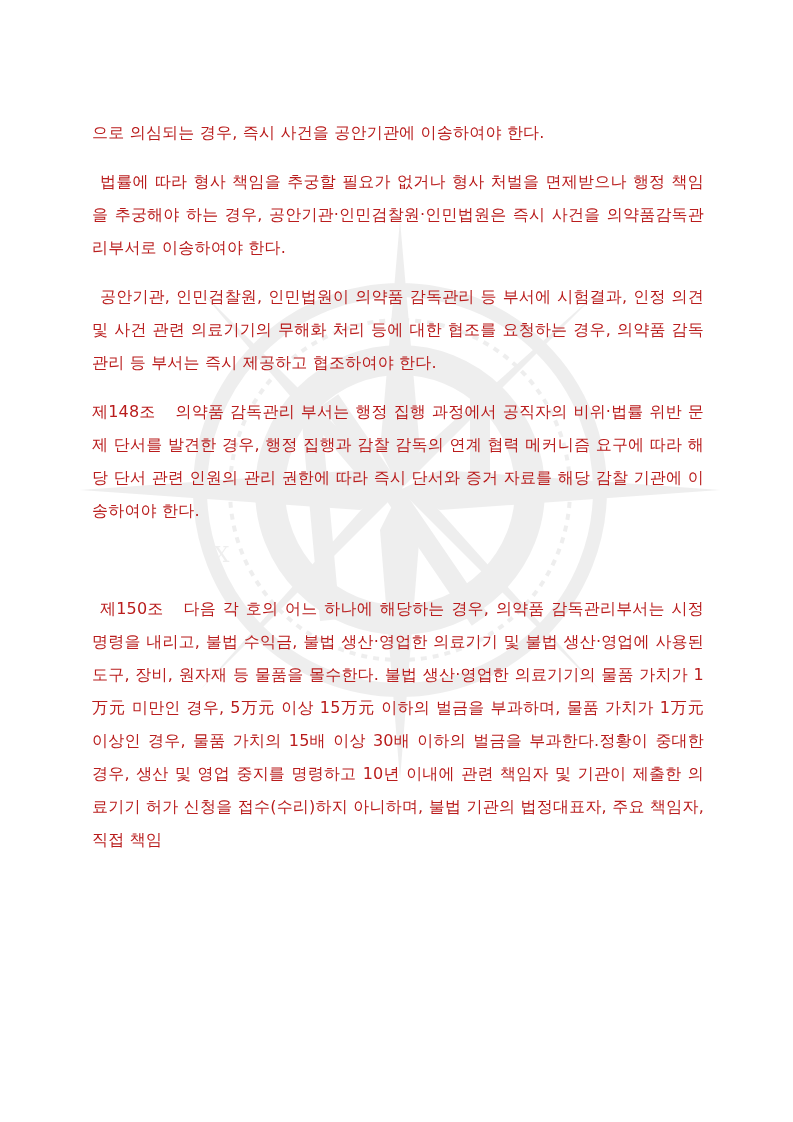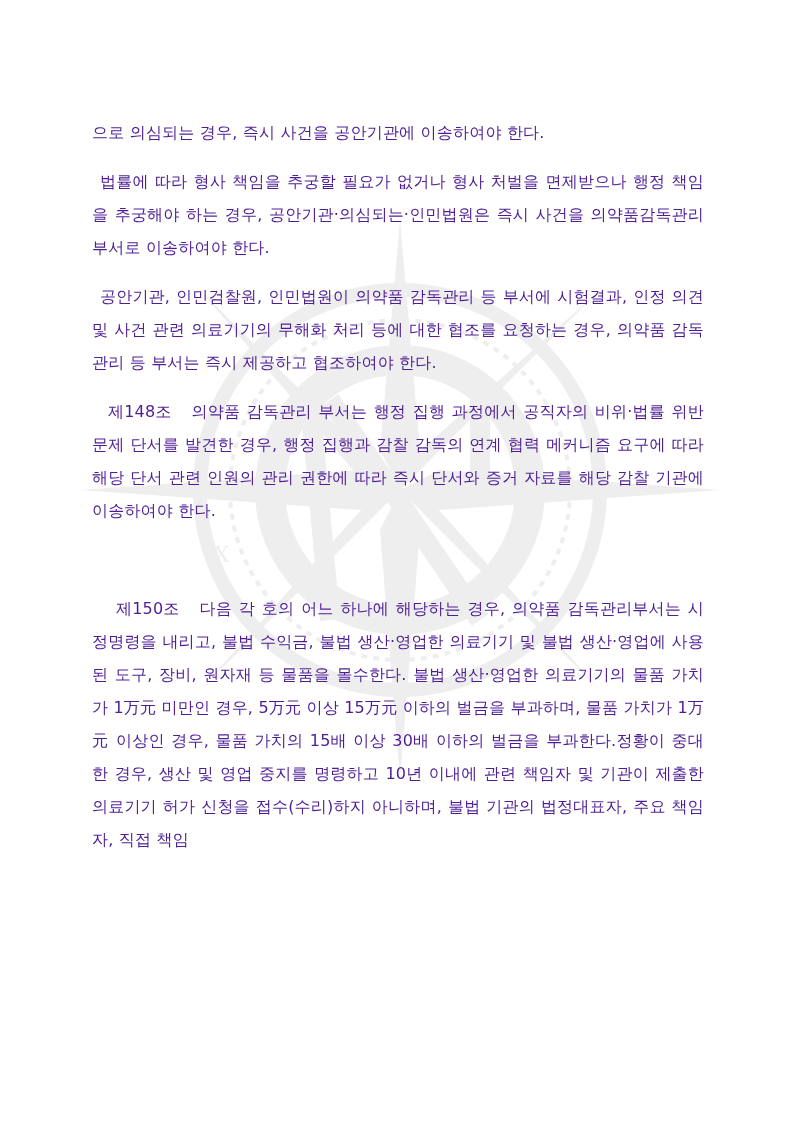--- a/index.html
+++ b/index.html
@@ -8,27 +8,27 @@
       position: absolute; left: 0; top: 0; width: 793px; height: 1122px;
       background: #ffffff;
     }
     .watermark {
       position: absolute; left: 80px; top: 200px; width: 640px; height: 580px;
       opacity: 0.13; pointer-events: none;
     }
     .content {
       position: absolute; left: 92px; top: 116px; width: 612px;
       font-family: "DejaVu Sans", sans-serif;
-      font-size: 16px; color: #4c1d95;
+      font-size: 16px; color: #b91c1c;
       line-height: 33px; letter-spacing: 0.2px;
     }
     .para { margin: 0 0 16px 0; text-align: justify; }
     .indent { text-indent: 8px; }
     .blank { height: 49px; }
-    .article-no { margin-right: 20px; margin-left: 16px; }
+    .article-no { margin-right: 20px; }
   </style>
 </head>
 <body>
 
 <div class="page">
 
   <svg class="watermark" viewBox="0 0 640 580">
     <g fill="#808080" stroke="none">
       <polygon points="320,20 340,250 320,290 300,250"></polygon>
       <polygon points="320,580 340,330 320,290 300,330"></polygon>
@@ -42,21 +42,21 @@
     <circle cx="320" cy="290" r="200" fill="none" stroke="#808080" stroke-width="14"></circle>
     <circle cx="320" cy="290" r="170" fill="none" stroke="#808080" stroke-width="4" stroke-dasharray="6 6"></circle>
     <circle cx="320" cy="290" r="130" fill="none" stroke="#808080" stroke-width="30"></circle>
     <path d="M230 200 L250 420 M250 200 L400 420 M400 180 L400 300" stroke="#808080" stroke-width="20" fill="none"></path>
     <text x="125" y="362" font-family="DejaVu Serif, serif" font-size="22" fill="#808080">IX</text>
     <text x="312" y="482" font-family="DejaVu Serif, serif" font-size="22" fill="#808080">S</text>
   </svg>
 
   <div class="content">
     <p class="para">으로 의심되는 경우, 즉시 사건을 공안기관에 이송하여야 한다.</p>
-    <p class="para indent">법률에 따라 형사 책임을 추궁할 필요가 없거나 형사 처벌을 면제받으나 행정 책임을 추궁해야 하는 경우, 공안기관·의심되는·인민법원은 즉시 사건을 의약품감독관리부서로 이송하여야 한다.</p>
+    <p class="para indent">법률에 따라 형사 책임을 추궁할 필요가 없거나 형사 처벌을 면제받으나 행정 책임을 추궁해야 하는 경우, 공안기관·인민검찰원·인민법원은 즉시 사건을 의약품감독관리부서로 이송하여야 한다.</p>
     <p class="para indent">공안기관, 인민검찰원, 인민법원이 의약품 감독관리 등 부서에 시험결과, 인정 의견 및 사건 관련 의료기기의 무해화 처리 등에 대한 협조를 요청하는 경우, 의약품 감독관리 등 부서는 즉시 제공하고 협조하여야 한다.</p>
     <p class="para"><span class="article-no">제148조</span><span>의약품 감독관리 부서는 행정 집행 과정에서 공직자의 비위·법률 위반 문제 단서를 발견한 경우, 행정 집행과 감찰 감독의 연계 협력 메커니즘 요구에 따라 해당 단서 관련 인원의 관리 권한에 따라 즉시 단서와 증거 자료를 해당 감찰 기관에 이송하여야 한다.</span></p>
 
     <div class="blank"></div>
 
 
 
     <p class="para indent"><span class="article-no">제150조</span><span>다음 각 호의 어느 하나에 해당하는 경우, 의약품 감독관리부서는 시정명령을 내리고, 불법 수익금, 불법 생산·영업한 의료기기 및 불법 생산·영업에 사용된 도구, 장비, 원자재 등 물품을 몰수한다. 불법 생산·영업한 의료기기의 물품 가치가 1万元 미만인 경우, 5万元 이상 15万元 이하의 벌금을 부과하며, 물품 가치가 1万元 이상인 경우, 물품 가치의 15배 이상 30배 이하의 벌금을 부과한다.정황이 중대한 경우, 생산 및 영업 중지를 명령하고 10년 이내에 관련 책임자 및 기관이 제출한 의료기기 허가 신청을 접수(수리)하지 아니하며, 불법 기관의 법정대표자, 주요 책임자, 직접 책임</span></p>
   </div>
 </div>

